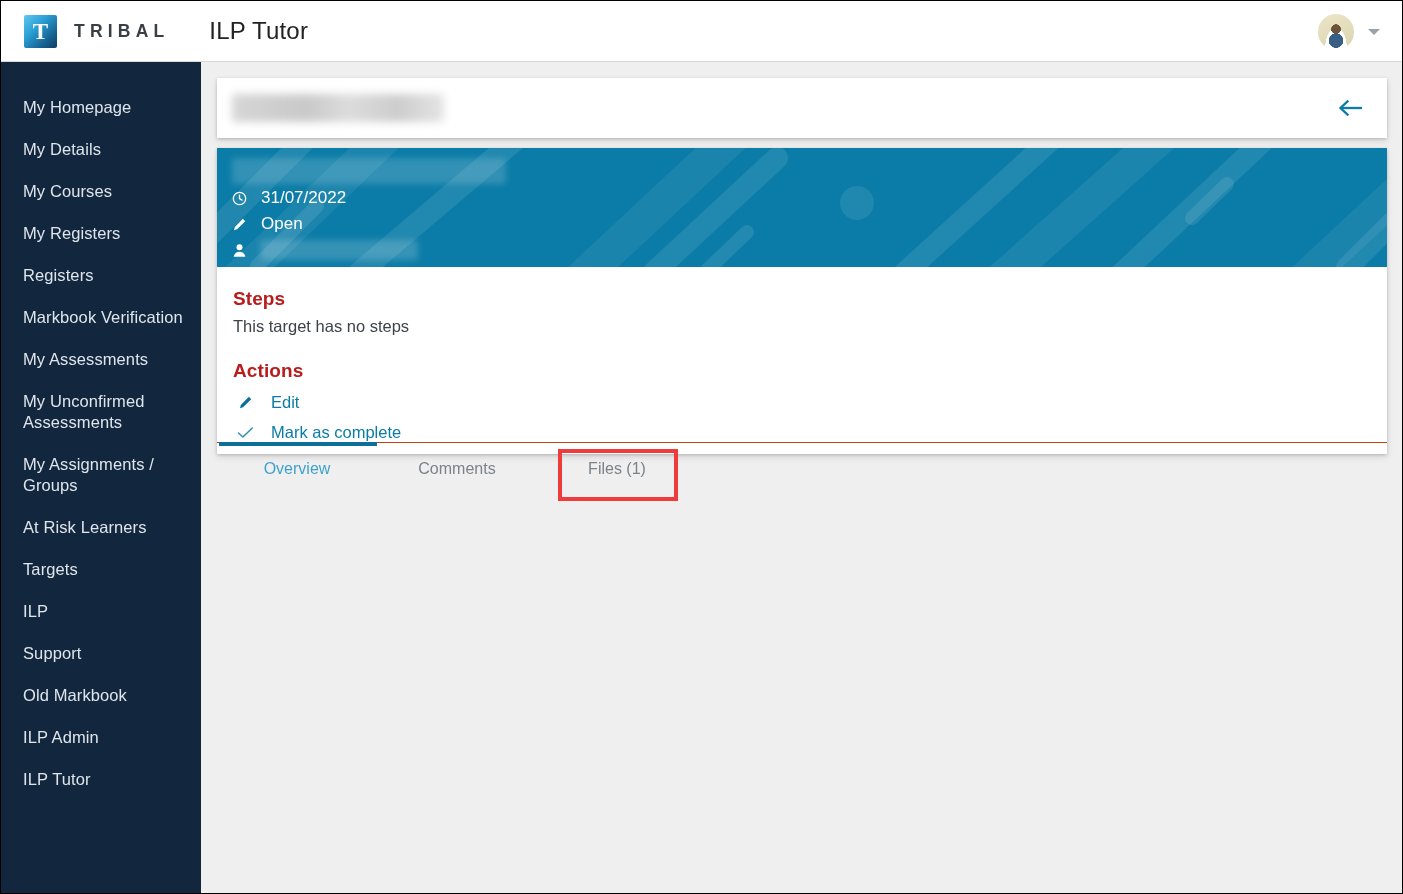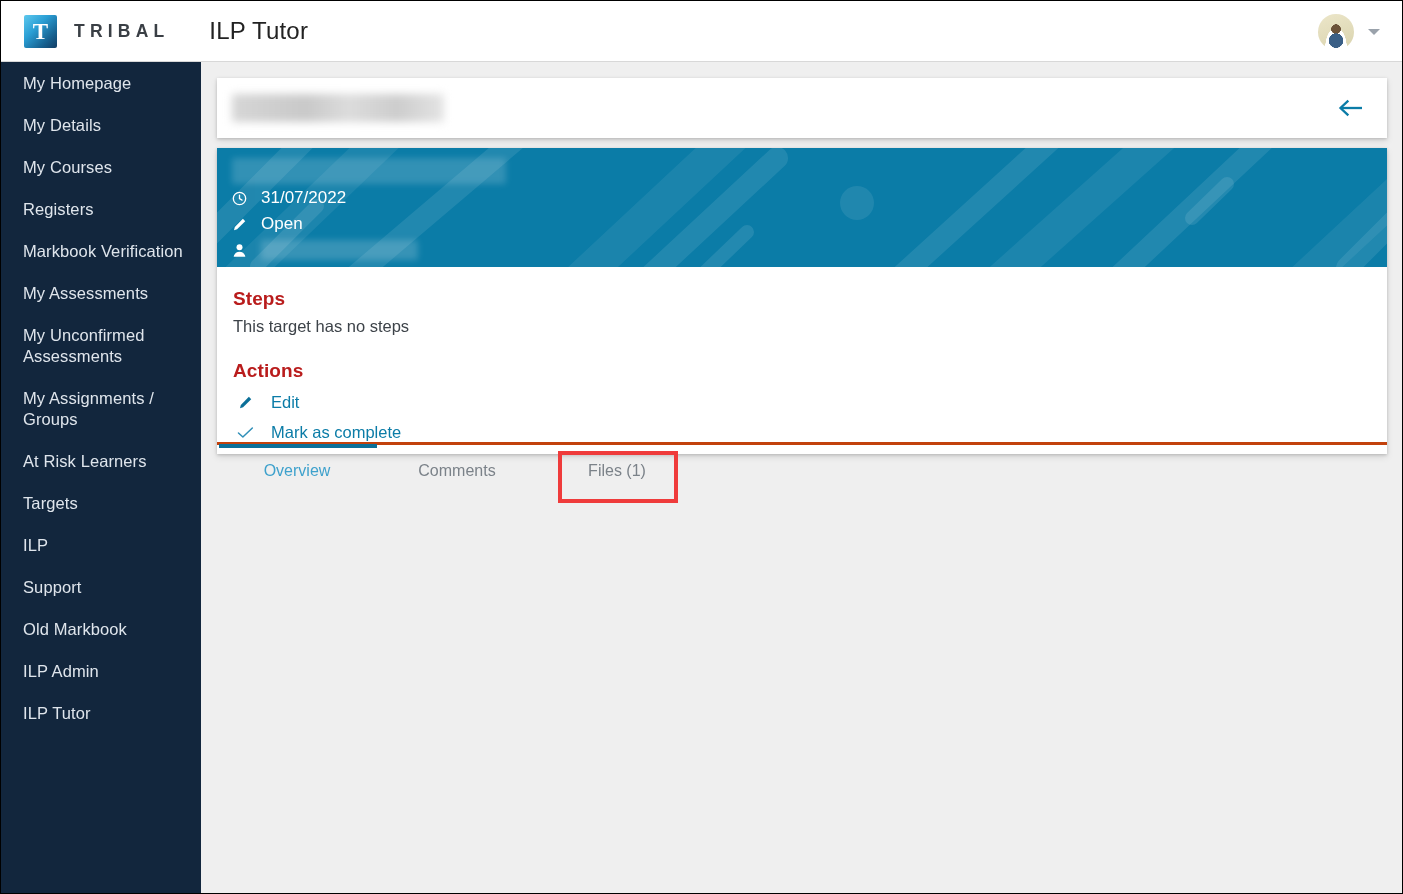--- a/index.html
+++ b/index.html
@@ -61,21 +61,21 @@
     border-left:6px solid transparent;
     border-right:6px solid transparent;
     border-top:6px solid #9aa2ab;
     cursor:pointer;
   }
 
   
   #sidebar {
     position:absolute; left:0; top:61px; width:200px; height:831px;
     background:#12263d;
-    padding-top:0;
+    padding-top:24px;
   }
   .nav-item {
     display:block;
     color:#dfe5ec;
     font-size:16.5px;
     line-height:21px;
     padding:10.5px 0 10.5px 22px;
     cursor:pointer;
     white-space:pre-line;
     letter-spacing:.1px;
@@ -190,21 +190,21 @@
   .action-label {
     margin-left:14px;
     font-size:16.5px; color:#0b7ca7;
   }
 
   
   #tabs {
     position:relative;
     flex:0 0 auto;
     height:53px;
-    border-top:3px solid #c2410c;
+    border-top:1px solid #c2410c;
     display:flex;
   }
   #tab-indicator {
     position:absolute; left:2px; top:-1px;
     width:158px; height:4px;
     background:#0b6f98;
   }
   .tab {
     width:160px; height:52px;
     display:flex; align-items:center; justify-content:center;
@@ -236,20 +236,21 @@
     <div id="topbar-right">
       <div id="avatar"></div>
       <div id="topbar-caret"></div>
     </div>
   </div>
 
   <nav id="sidebar">
     <div class="nav-item">My Homepage</div>
     <div class="nav-item">My Details</div>
     <div class="nav-item">My Courses</div>
+    <div class="nav-item">My Registers</div>
     <div class="nav-item">Registers</div>
     <div class="nav-item">Markbook Verification</div>
     <div class="nav-item">My Assessments</div>
     <div class="nav-item">My Unconfirmed
 Assessments</div>
     <div class="nav-item">My Assignments /
 Groups</div>
     <div class="nav-item">At Risk Learners</div>
     <div class="nav-item">Targets</div>
     <div class="nav-item">ILP</div>

